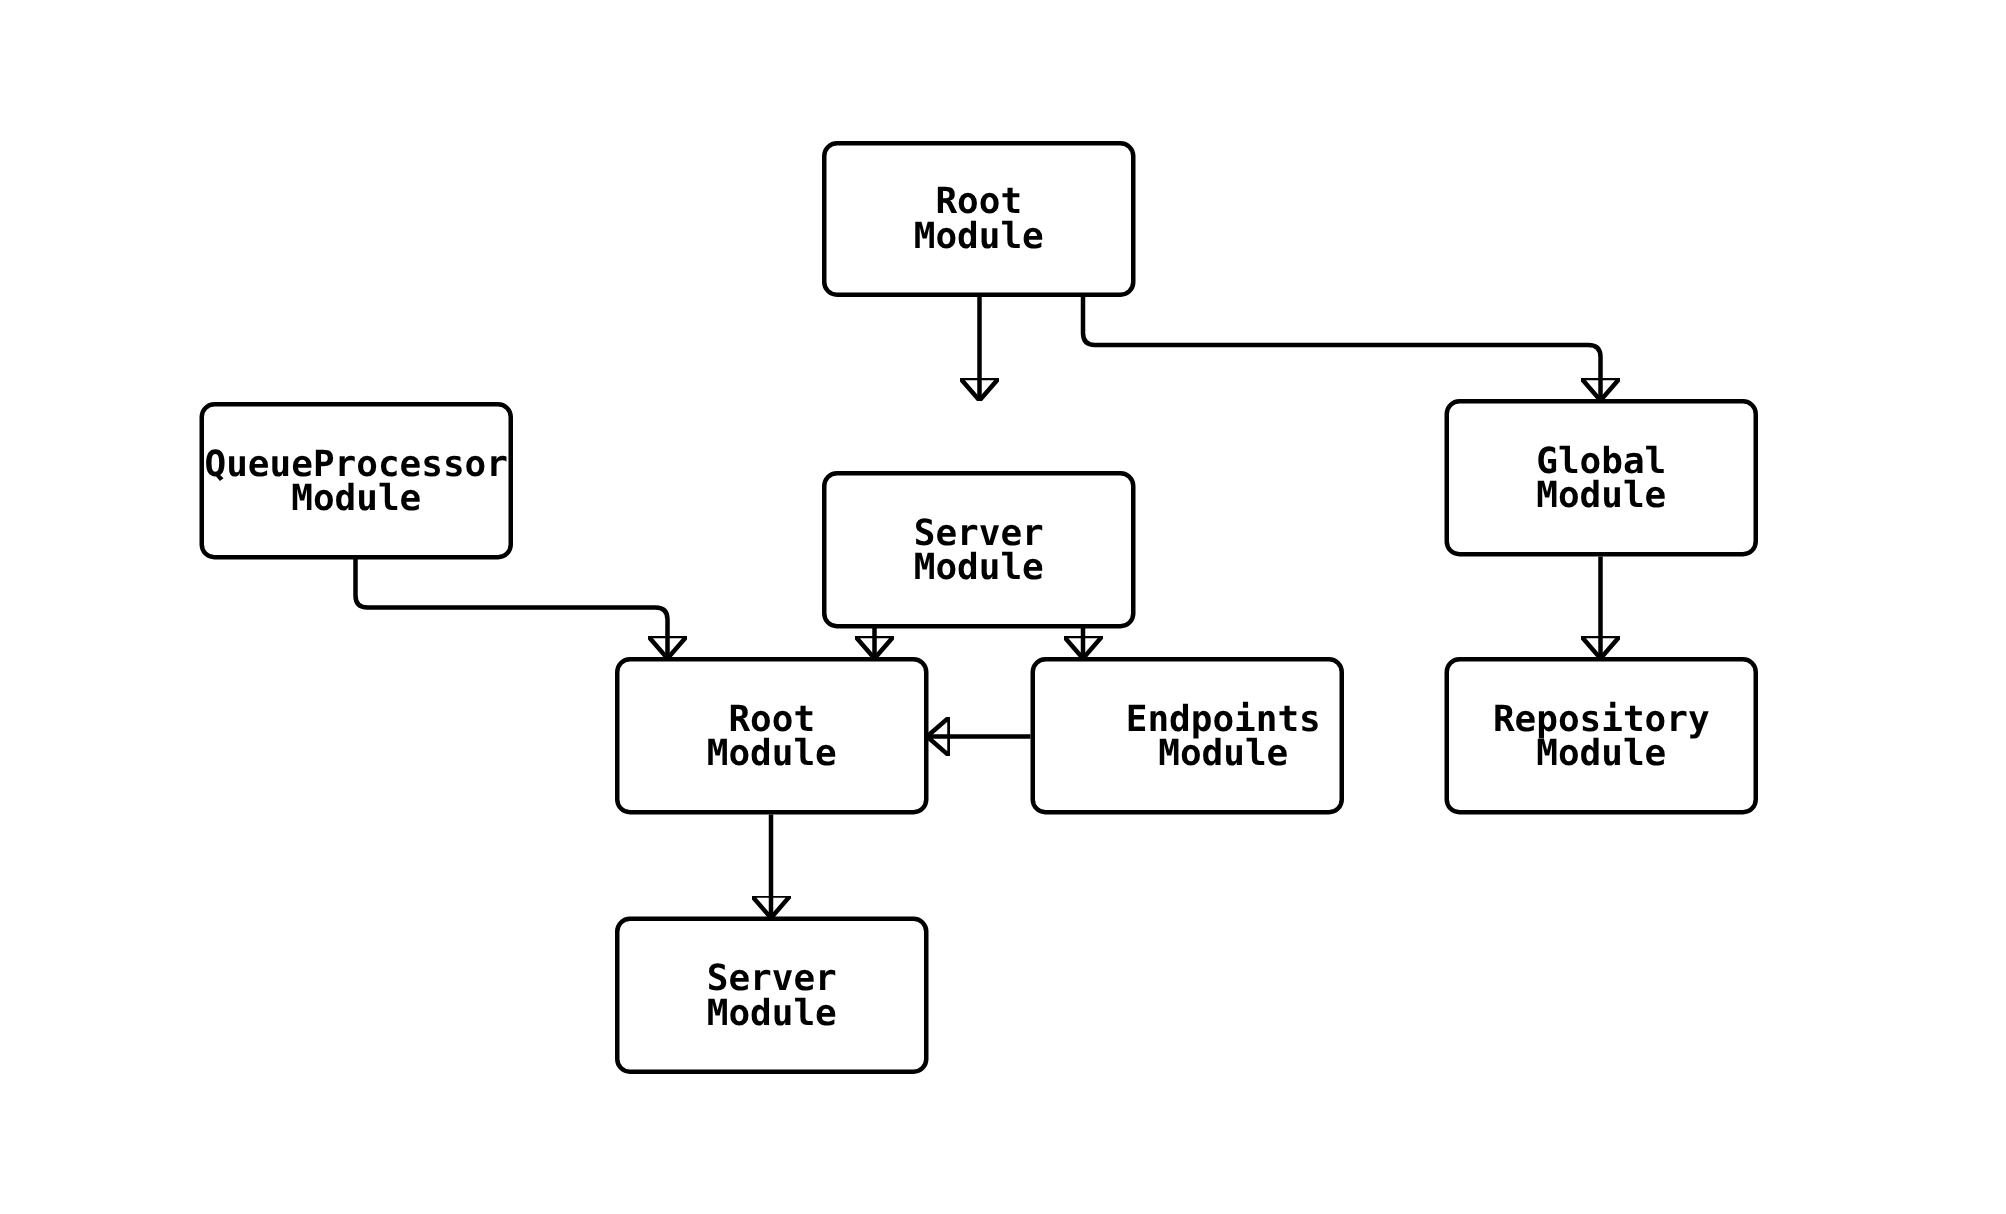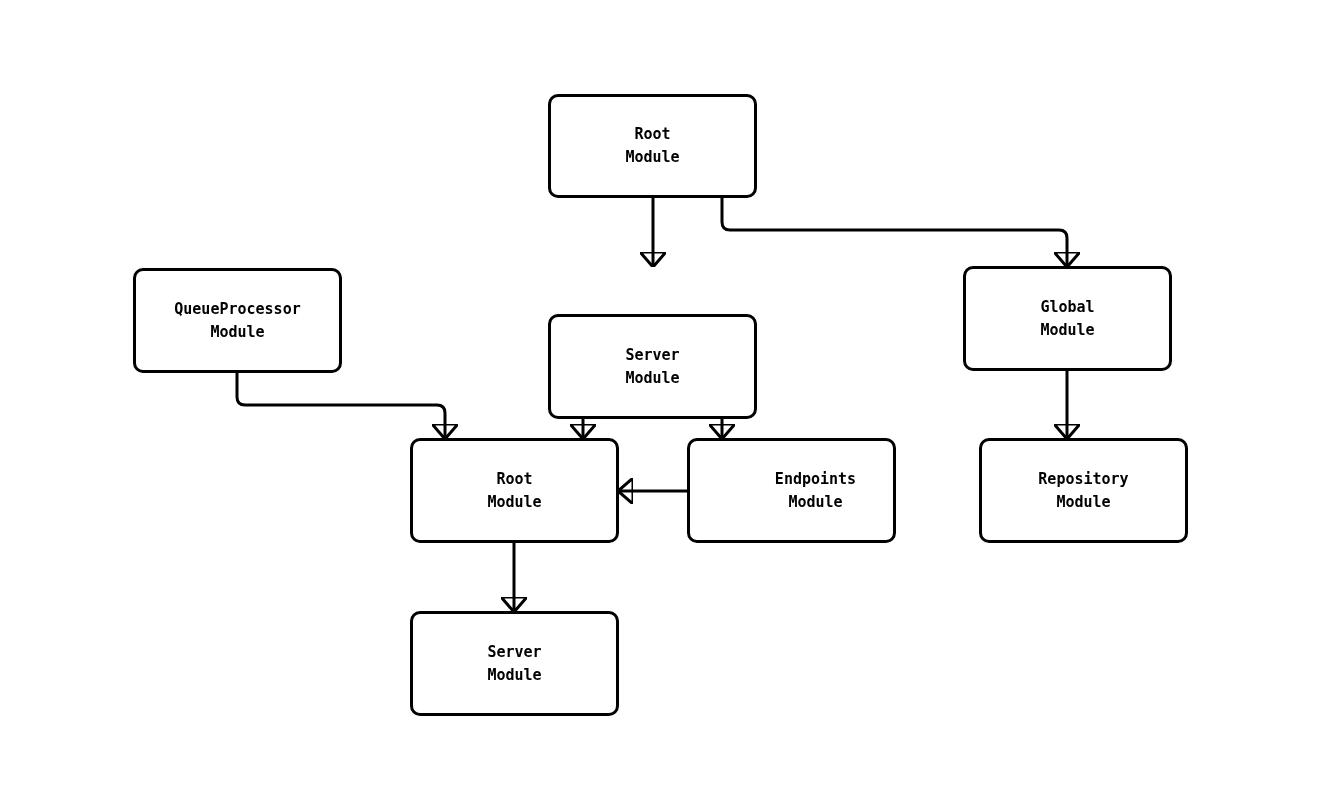--- a/index.html
+++ b/index.html
@@ -34,32 +34,32 @@
     box-sizing: border-box;
     background: #ffffff;
     border: 3px solid #000000;
     border-radius: 10px;
     display: flex;
     flex-direction: column;
     align-items: center;
     justify-content: center;
     text-align: center;
     font-weight: bold;
-    font-size: 15px;
+    font-size: 24px;
     line-height: 23px;
     color: #000000;
   }
   .node span { display: block; }
   .n-root          { left: 548px;  top: 94px;  height: 104px; }
   .n-queueprocessor{ left: 133px;  top: 268px; }
   .n-server        { left: 548px;  top: 266px; margin-top: 48px; }
   .n-global        { left: 963px;  top: 266px; }
   .n-core          { left: 410px;  top: 438px; }
   .n-endpoints     { left: 687px;  top: 438px; padding-left: 48px; }
-  .n-repository    { left: 963px;  top: 438px; margin-left: 16px; }
+  .n-repository    { left: 963px;  top: 438px; }
   .n-queue         { left: 410px;  top: 611px; }
 </style>
 </head>
 <body>
 
 <div class="canvas">
 
   <svg class="edges-layer" viewBox="0 0 1337 809" xmlns="http://www.w3.org/2000/svg">
     <defs>
       <marker id="arrow" viewBox="0 0 15 26" refX="14" refY="13" markerWidth="15" markerHeight="26" markerUnits="userSpaceOnUse" orient="auto">

